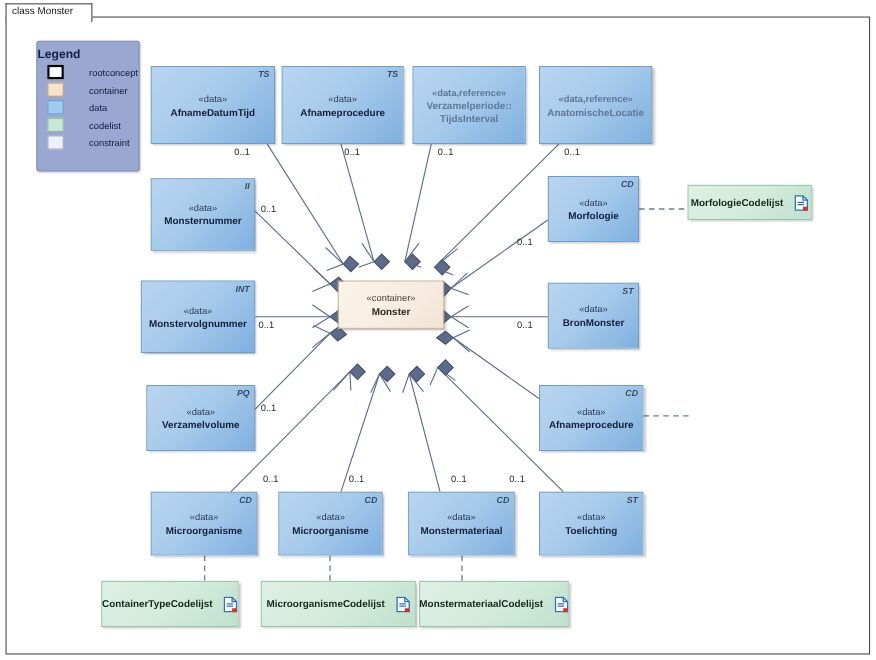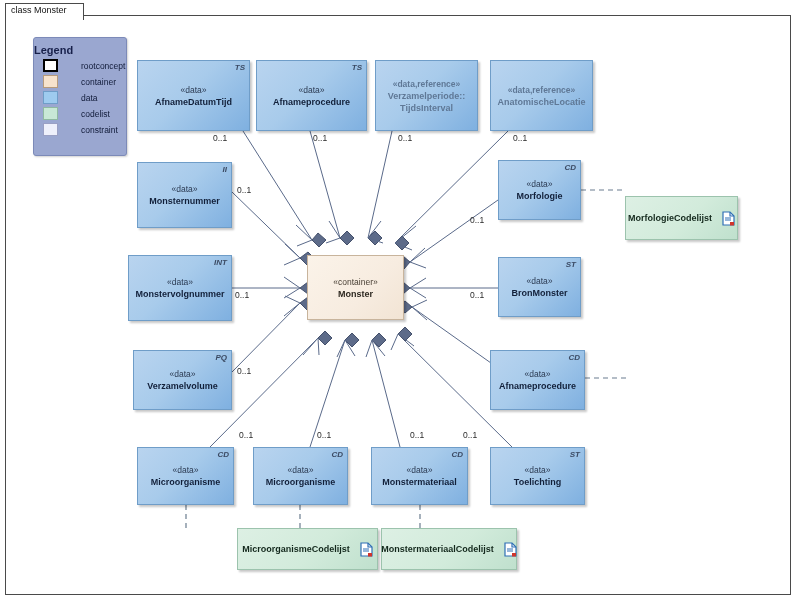--- a/index.html
+++ b/index.html
@@ -210,21 +210,21 @@
     <span class="stereo">«data»</span>
     <span class="nm">Monstervolgnummer</span>
   </div>
 
   <div class="node n-data" style="left:133px;top:350px;width:99px;height:60px;">
     <span class="tcode">PQ</span>
     <span class="stereo">«data»</span>
     <span class="nm">Verzamelvolume</span>
   </div>
 
-  <div class="node n-container" style="left:307px;top:255px;width:97px;height:65px;">
+  <div class="node n-container" style="left:307px;top:255px;width:97px;height:44px;">
     <span class="stereo">«container»</span>
     <span class="nm">Monster</span>
   </div>
 
   <div class="node n-data" style="left:498px;top:160px;width:83px;height:60px;">
     <span class="tcode">CD</span>
     <span class="stereo">«data»</span>
     <span class="nm">Morfologie</span>
   </div>
 
@@ -257,36 +257,50 @@
     <span class="stereo">«data»</span>
     <span class="nm">Monstermateriaal</span>
   </div>
 
   <div class="node n-data" style="left:490px;top:447px;width:95px;height:58px;">
     <span class="tcode">ST</span>
     <span class="stereo">«data»</span>
     <span class="nm">Toelichting</span>
   </div>
 
-  <div class="node n-codelist" style="left:625px;top:168px;width:113px;height:44px;margin-top:28px;">
+  <div class="node n-codelist" style="left:625px;top:168px;width:113px;height:32px;">
     <span class="cl-name">MorfologieCodelijst</span>
     <span class="doc-ico">
       <svg width="13" height="15" viewBox="0 0 13 15">
         <path d="M1,1 h7 l4,4 v9 h-11 z" fill="#ffffff" stroke="#2f6fb5" stroke-width="1.2"></path>
         <path d="M8,1 v4 h4" fill="none" stroke="#2f6fb5" stroke-width="1.2"></path>
         <g stroke="#2f6fb5" stroke-width="1">
             <line x1="3" y1="7" x2="9" y2="7"></line>
             <line x1="3" y1="9" x2="9" y2="9"></line>
           </g>
         <polygon points="8,11 12,11 12,14.5 8,14.5" fill="#d0342c"></polygon>
       </svg>
     </span>
   </div>
 
 
+  <div class="node n-codelist" style="left:92px;top:528px;width:125px;height:42px;">
+    <span class="cl-name">ContainerTypeCodelijst</span>
+    <span class="doc-ico">
+      <svg width="13" height="15" viewBox="0 0 13 15">
+        <path d="M1,1 h7 l4,4 v9 h-11 z" fill="#ffffff" stroke="#2f6fb5" stroke-width="1.2"></path>
+        <path d="M8,1 v4 h4" fill="none" stroke="#2f6fb5" stroke-width="1.2"></path>
+        <g stroke="#2f6fb5" stroke-width="1">
+            <line x1="3" y1="7" x2="9" y2="7"></line>
+            <line x1="3" y1="9" x2="9" y2="9"></line>
+          </g>
+        <polygon points="8,11 12,11 12,14.5 8,14.5" fill="#d0342c"></polygon>
+      </svg>
+    </span>
+  </div>
 
   <div class="node n-codelist" style="left:237px;top:528px;width:141px;height:42px;">
     <span class="cl-name">MicroorganismeCodelijst</span>
     <span class="doc-ico">
       <svg width="13" height="15" viewBox="0 0 13 15">
         <path d="M1,1 h7 l4,4 v9 h-11 z" fill="#ffffff" stroke="#2f6fb5" stroke-width="1.2"></path>
         <path d="M8,1 v4 h4" fill="none" stroke="#2f6fb5" stroke-width="1.2"></path>
         <g stroke="#2f6fb5" stroke-width="1">
             <line x1="3" y1="7" x2="9" y2="7"></line>
             <line x1="3" y1="9" x2="9" y2="9"></line>

